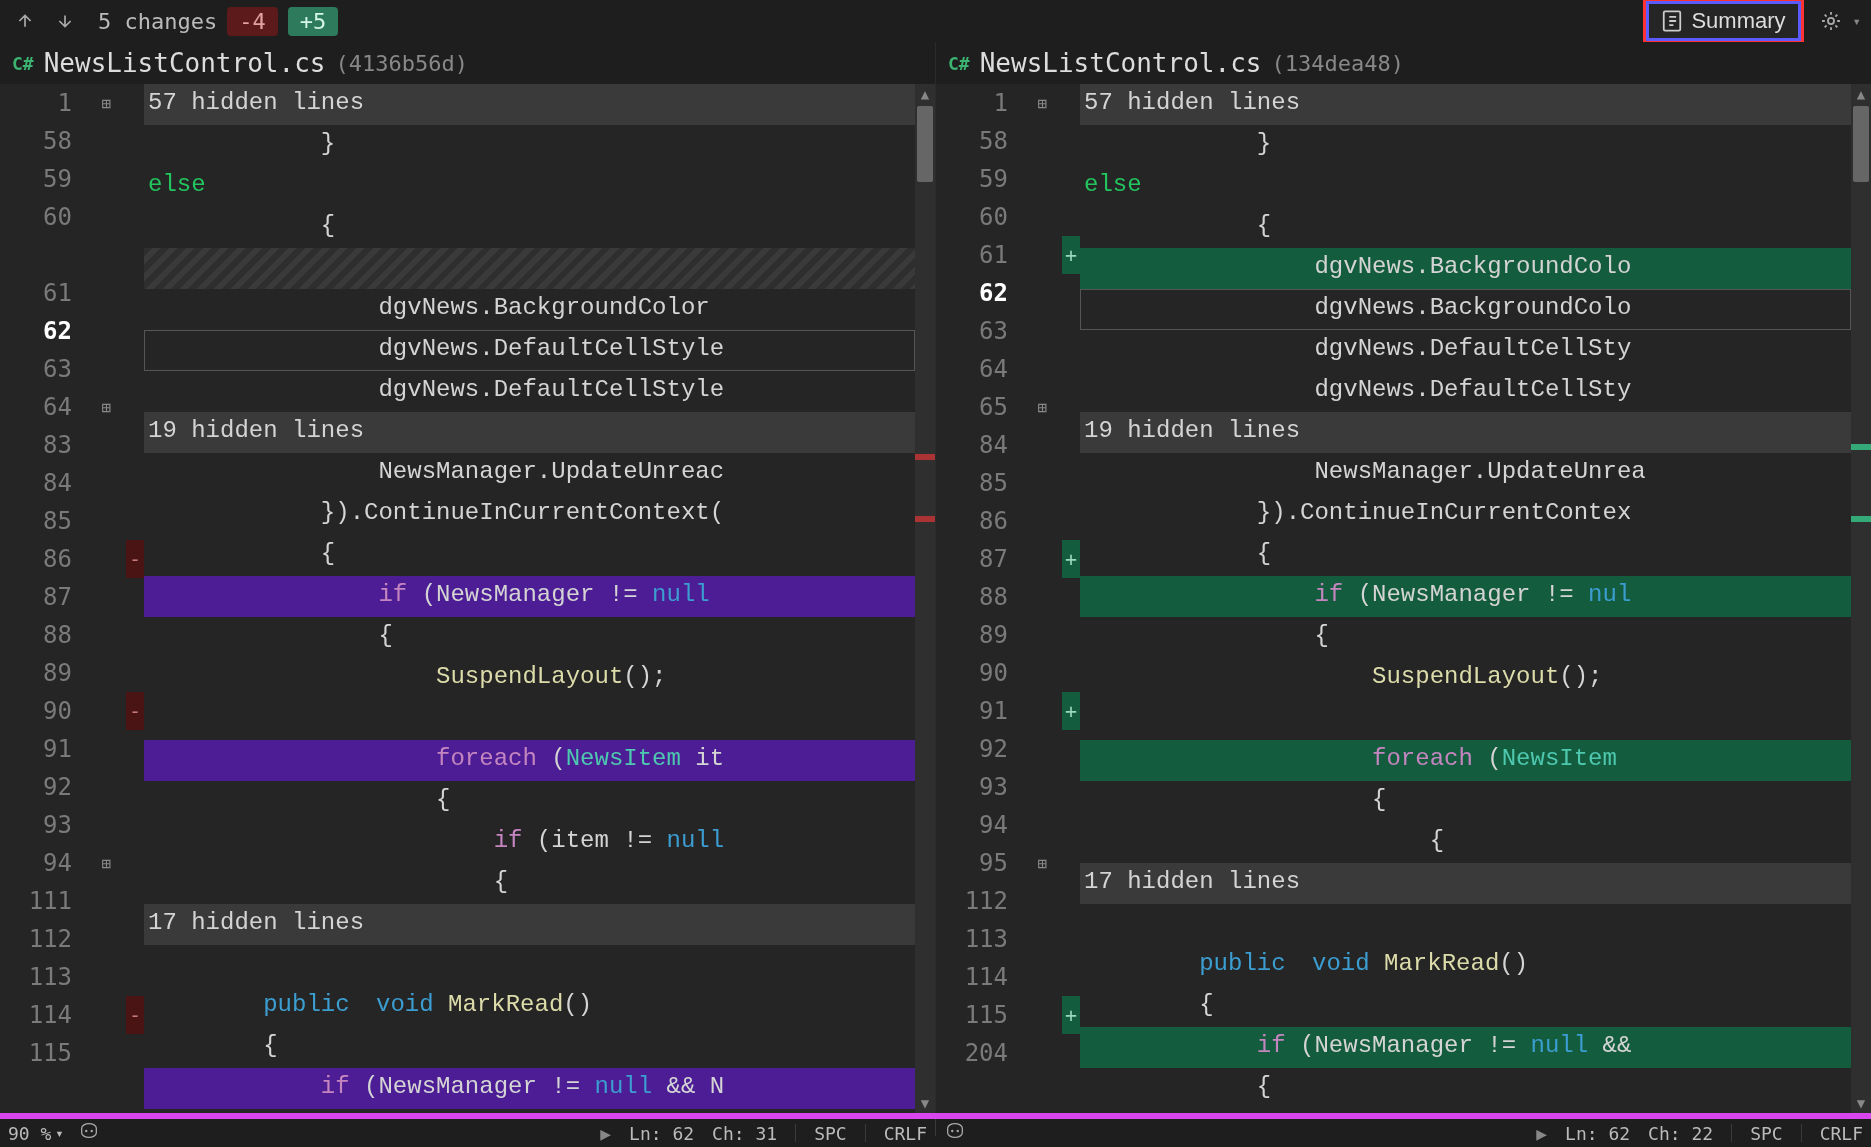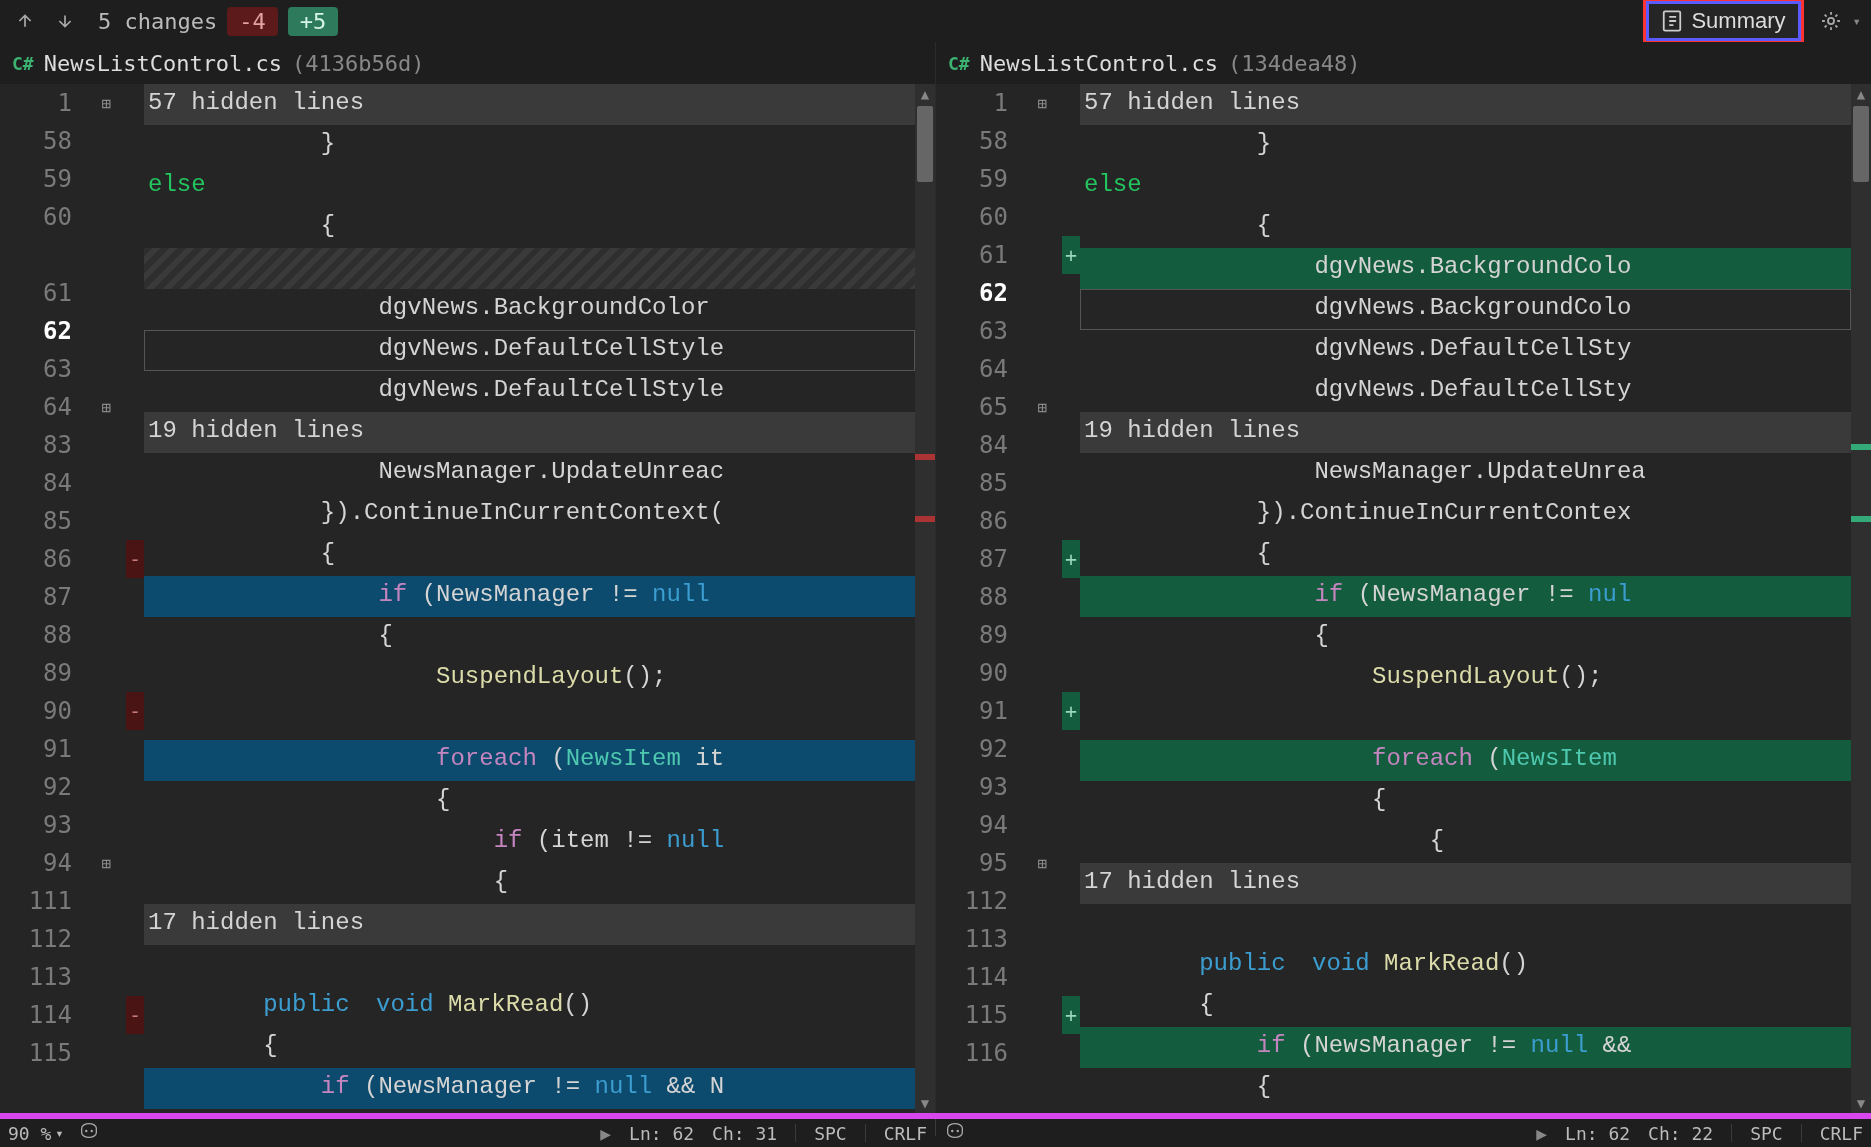--- a/index.html
+++ b/index.html
@@ -76,21 +76,21 @@
 .pane:last-child { border-right: none; }
 .file-header {
   display: flex;
   align-items: center;
   height: 42px;
   padding: 0 12px;
   gap: 10px;
   background: #1e1e1e;
 }
 .lang-badge { color: #3cb371; font-weight: 600; font-size: 18px; }
-.filename { color: #ddd; font-size: 22px; }
+.filename { color: #ddd; font-size: 26px; }
 .commit { color: #888; font-size: 22px; }
 .code-area {
   flex: 1;
   display: flex;
   overflow: hidden;
   position: relative;
   background: #252526;
 }
 .gutter {
   width: 86px;
@@ -131,21 +131,21 @@
 .content-col {
   flex: 1;
   overflow: hidden;
   background: #252526;
   font-family: Consolas, "Courier New", monospace;
   font-size: 24px;
   line-height: 38px;
 }
 .content-col .line { height: 41px; white-space: pre; padding-left: 4px; overflow: hidden; position: relative; }
 .hidden-lines .line, .line.hidden-row { background: #3a3a3a; color: #bdbdbd; }
-.line.deleted  { background: #0c4a6e; }
+.line.deleted  { background: #4c1d95; }
 .line.added    { background: #145c3e; }
 .line.active   { outline: 1px solid #555; outline-offset: -1px; }
 .line.hatched {
   background: repeating-linear-gradient(135deg,#2e2e2e 0,#2e2e2e 6px,#3a3a3a 6px,#3a3a3a 12px);
 }
 .kw-pub  { color: #3c9dd0; }
 .kw-void { color: #3c9dd0; margin-left: 12px; }
 .kw-if   { color: #c586c0; }
 .kw-else { color: #22c55e; }
 .kw-fore { color: #c586c0; }
@@ -380,21 +380,21 @@
           <div style="height: 38px;">90</div>
           <div style="height: 38px;">91</div>
           <div style="height: 38px;">92</div>
           <div style="height: 38px;">93</div>
           <div style="height: 38px;">94</div>
           <div style="height: 38px;">95</div>
           <div style="height: 38px;">112</div>
           <div style="height: 38px;">113</div>
           <div style="height: 38px;">114</div>
           <div style="height: 38px;">115</div>
-          <div style="height: 38px;">116</div>
+          <div style="height: 38px;">204</div>
         </div>
       <div class="expand-col" id="right-expand">
           <div class="cell">⊞</div>
           <div class="cell"></div>
           <div class="cell"></div>
           <div class="cell"></div>
           <div class="cell"></div>
           <div class="cell"></div>
           <div class="cell"></div>
           <div class="cell"></div>

